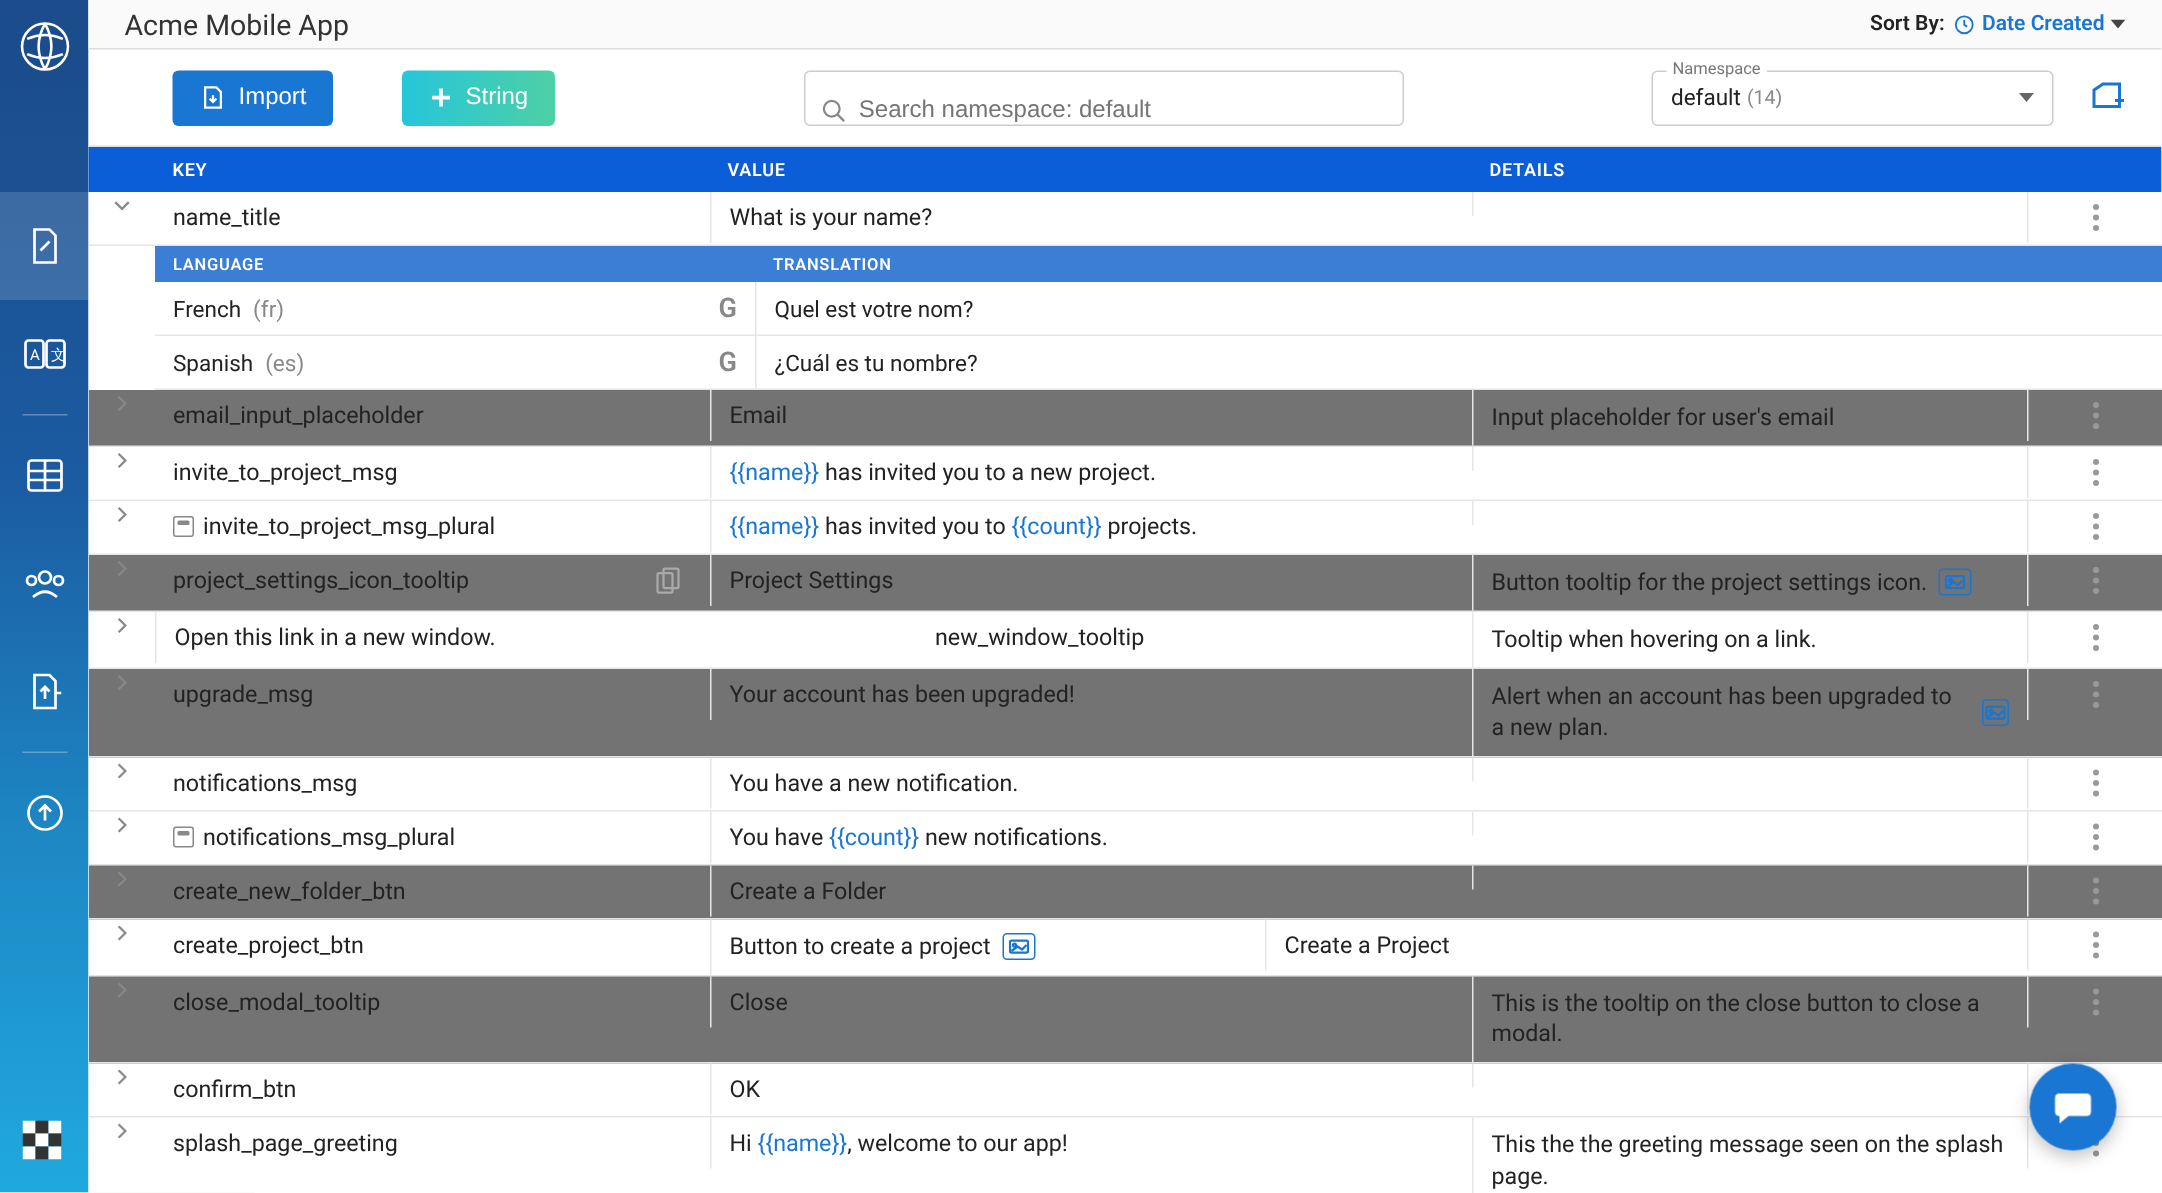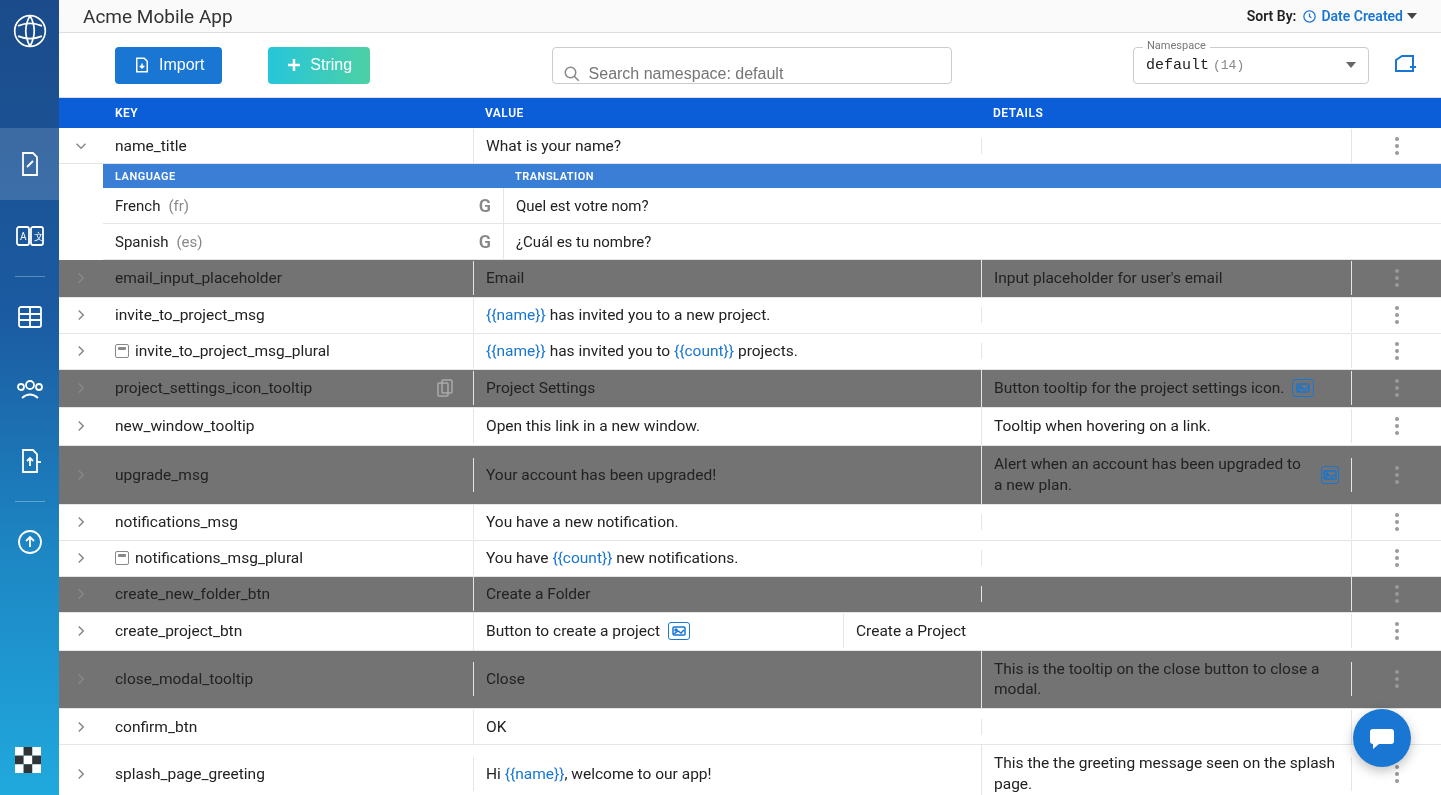--- a/index.html
+++ b/index.html
@@ -26,35 +26,35 @@
   .btn { height:37px; border:none; border-radius:4px; display:flex; align-items:center; gap:8px; padding:0 18px; font-size:16px; font-weight:500; color:#fff; cursor:pointer;margin-left:32px; }
   .btn-import { background:#1976d2; }
   .btn-string { background: linear-gradient(90deg, #26c6da, #4dd0a5); }
 
   .search-wrap { margin-left:auto; margin-right:auto; }
   .search { width:400px; height:37px; border:1px solid #ccc; border-radius:4px; display:flex; align-items:flex-end; padding:0 10px; gap:8px; color:#777; }
   .search input { border:none; outline:none; flex:1; font-size:16px; background:transparent; }
 
   .ns-wrap { position:relative; }
   .ns-label { position:absolute; top:-8px; left:10px; font-size:11px; color:#777; background:#fff; padding:0 4px; }
-  .ns-select { width:236px; height:37px; border:1px solid #ccc; border-radius:4px; display:flex; align-items:center; padding:0 12px; cursor:pointer;font-family:Liberation Mono, monospace; }
+  .ns-select { width:268px; height:37px; border:1px solid #ccc; border-radius:4px; display:flex; align-items:center; padding:0 12px; cursor:pointer; }
   .ns-select .ns-count { color:#888; font-size:13px; margin-left:4px; }
   .ns-select .chev { margin-left:auto; }
   .ns-add { width:24px; height:24px; margin-left:10px; cursor:pointer; color:#1976d2; }
 
   .table-head { display:flex; height:30px; background:#0b5ed7; color:#fff; font-size:12px; font-weight:600; letter-spacing:0.5px; }
   .table-head .th { display:flex; align-items:center; padding-left:12px; }
   .col-expand { width:44px; }
   .col-key { width:370px; }
   .col-value { width:508px; }
   .col-details { width:370px; }
   .col-menu { width:90px; }
 
   .rows { overflow-y:auto; flex:1; }
-  .row { display:flex; border-bottom:1px solid #e5e5e5; min-height:36px; align-items:center; }
+  .row { display:flex; border-bottom:1px solid #e5e5e5; min-height:36px; align-items:flex-start; }
   .row.alt { background:#737373; }
   .row .cell { display:flex; align-items:center; padding:8px 12px; }
   .cell.value-cell { border-left:1px solid #e5e5e5; }
   .cell.details-cell { border-left:1px solid #e5e5e5; line-height:1.35; }
   .cell.menu-cell { border-left:1px solid #e5e5e5; justify-content:center; }
   .expand-cell { justify-content:center; padding:0 !important; }
 
   .chev-right, .chev-down { width:18px; height:18px; stroke:#888; fill:none; cursor:pointer; }
   .key-text { font-size:15.5px; color:#222; }
   .value-text { font-size:15.5px; color:#222; }
@@ -361,25 +361,25 @@
               <span></span>
             </div>
           </div>
         </div>
         <div class="row">
           <div class="cell col-expand expand-cell">
             <svg class="chev-right" viewBox="0 0 24 24" stroke-width="2">
               <path d="M9 6 L15 12 L9 18"></path>
             </svg>
           </div>
+          <div class="cell col-value value-cell">
+            <span class="value-text">Open this link in a new window.</span>
+          </div>
           <div class="cell col-key">
             <span class="key-text">new_window_tooltip</span>
-          </div>
-          <div class="cell col-value value-cell">
-            <span class="value-text">Open this link in a new window.</span>
           </div>
           <div class="cell col-details details-cell">
             <span class="details-text">Tooltip when hovering on a link.</span>
           </div>
           <div class="cell col-menu menu-cell">
             <div class="more-icon">
               <span></span>
               <span></span>
               <span></span>
             </div>

